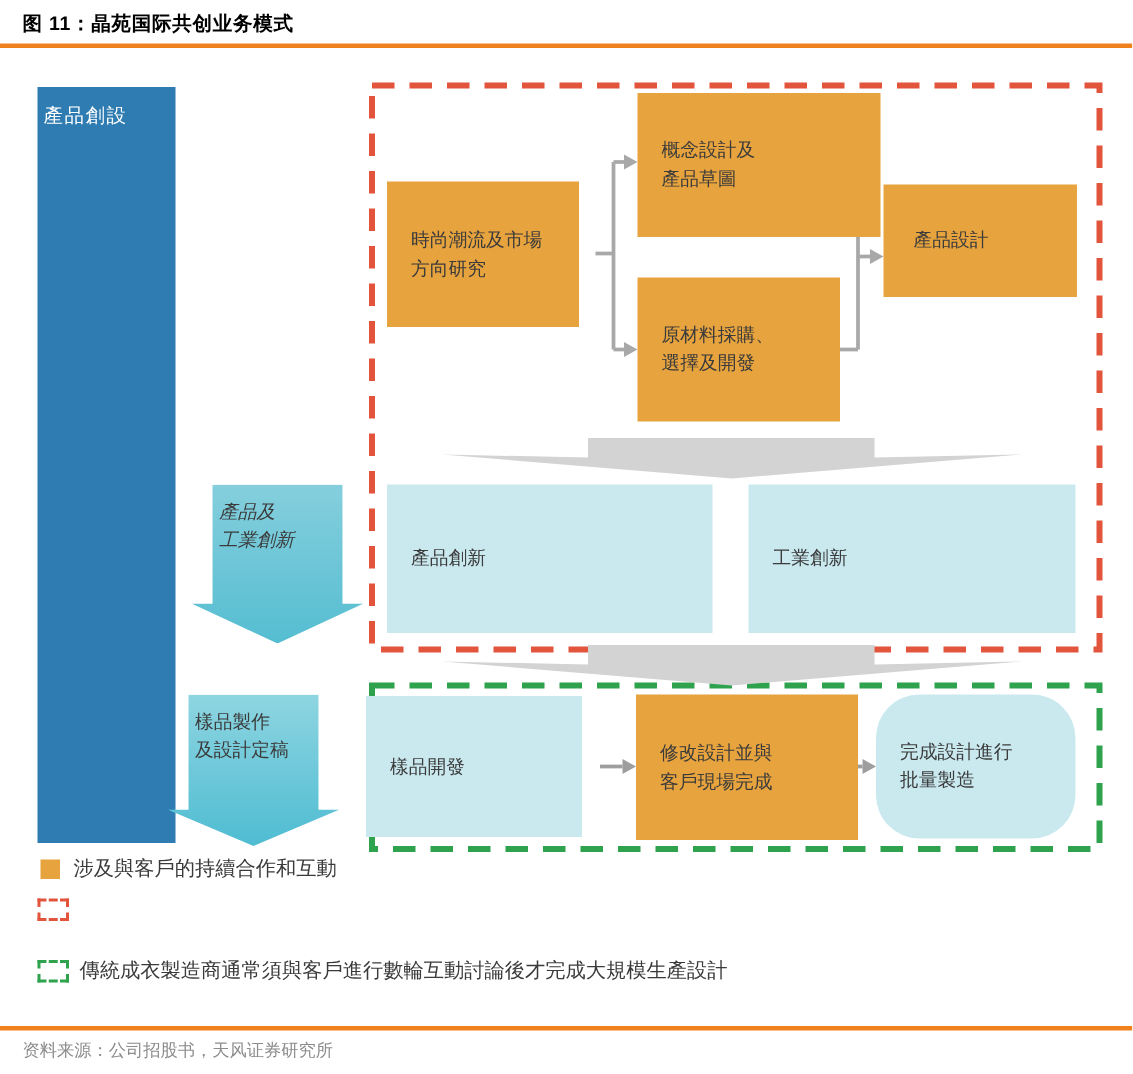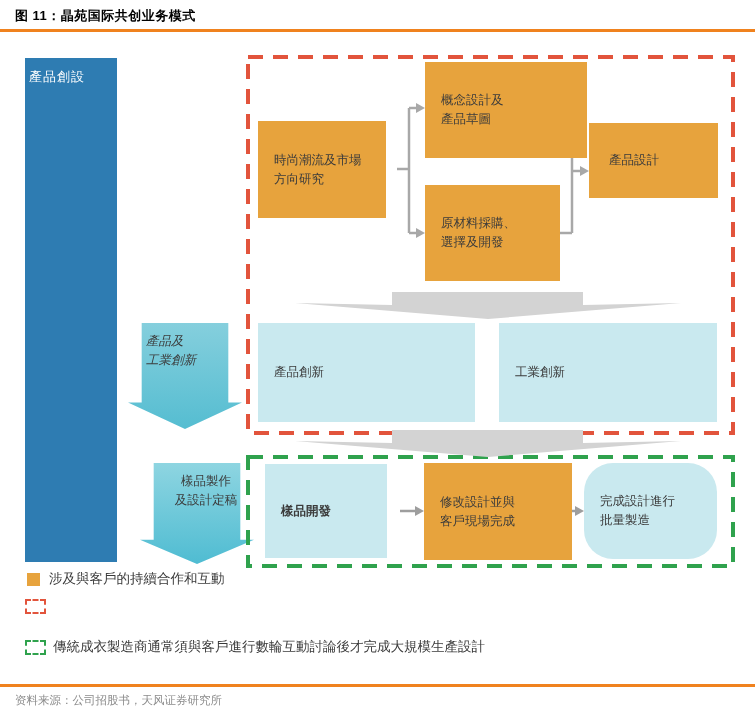--- a/index.html
+++ b/index.html
@@ -19,37 +19,37 @@
   .phase-col { position:absolute; left:25px; top:58px; width:92px; height:504px; background:#2e7cb2;
                color:#fff; font-size:13px; padding:10px 0 0 4px; letter-spacing:1px; }
 
   
   .stage-arrow { position:absolute; color:#3b3b3b; font-size:12.5px; line-height:1.5; padding:9px 0 0 18px; }
   .arrow1 { left:129px; top:58px; width:114px; height:224px; background:#e7a33d;
             clip-path:polygon(12% 0,88% 0,88% 82%,100% 82%,50% 100%,0 82%,12% 82%); }
   .arrow2 { left:128px; top:323px; width:114px; height:106px;
             background:linear-gradient(180deg,#85cfdd 0%,#55bdd1 100%);
             clip-path:polygon(12% 0,88% 0,88% 75%,100% 75%,50% 100%,0 75%,12% 75%);font-style:italic; }
-  .arrow3 { left:140px; top:463px; width:114px; height:101px;
+  .arrow3 { left:112px; top:463px; width:114px; height:101px;
             background:linear-gradient(180deg,#8ed5e1 0%,#4fbcd2 100%);
-            clip-path:polygon(12% 0,88% 0,88% 76%,100% 76%,50% 100%,0 76%,12% 76%);text-align:center; }
+            clip-path:polygon(12% 0,88% 0,88% 76%,100% 76%,50% 100%,0 76%,12% 76%); }
 
   
   .pbox { position:absolute; display:flex; align-items:center; color:#3b3b3b; font-size:12.5px;
           line-height:1.5; padding-left:16px; }
   .orange { background:#e7a33d; }
   .cyan { background:#c9e9ef; }
 
   .box-research { left:258px; top:121px; width:128px; height:97px; }
   .box-concept  { left:425px; top:62px;  width:162px; height:96px; }
   .box-material { left:425px; top:185px; width:135px; height:96px; }
   .box-design   { left:589px; top:123px; width:129px; height:75px; padding-left:20px; }
   .box-prodinno { left:258px; top:323px; width:217px; height:99px; }
   .box-indinno  { left:499px; top:323px; width:218px; height:99px; }
-  .box-sample   { left:265px; top:464px; width:122px; height:94px;font-weight:bold; }
+  .box-sample   { left:244px; top:464px; width:144px; height:94px; }
   .box-modify   { left:424px; top:463px; width:148px; height:97px; }
   .box-complete { left:584px; top:463px; width:133px; height:96px;border-radius:29px; }
 
   svg.overlay { position:absolute; left:0; top:0; pointer-events:none; }
 
   
   .legend-item { position:absolute; display:flex; align-items:center; color:#3a3a3a; font-size:13.5px; }
   .lg1 { left:27px; top:570px; }
   .lg2 { left:25px; top:599px; }
   .lg3 { left:25px; top:638px; }

